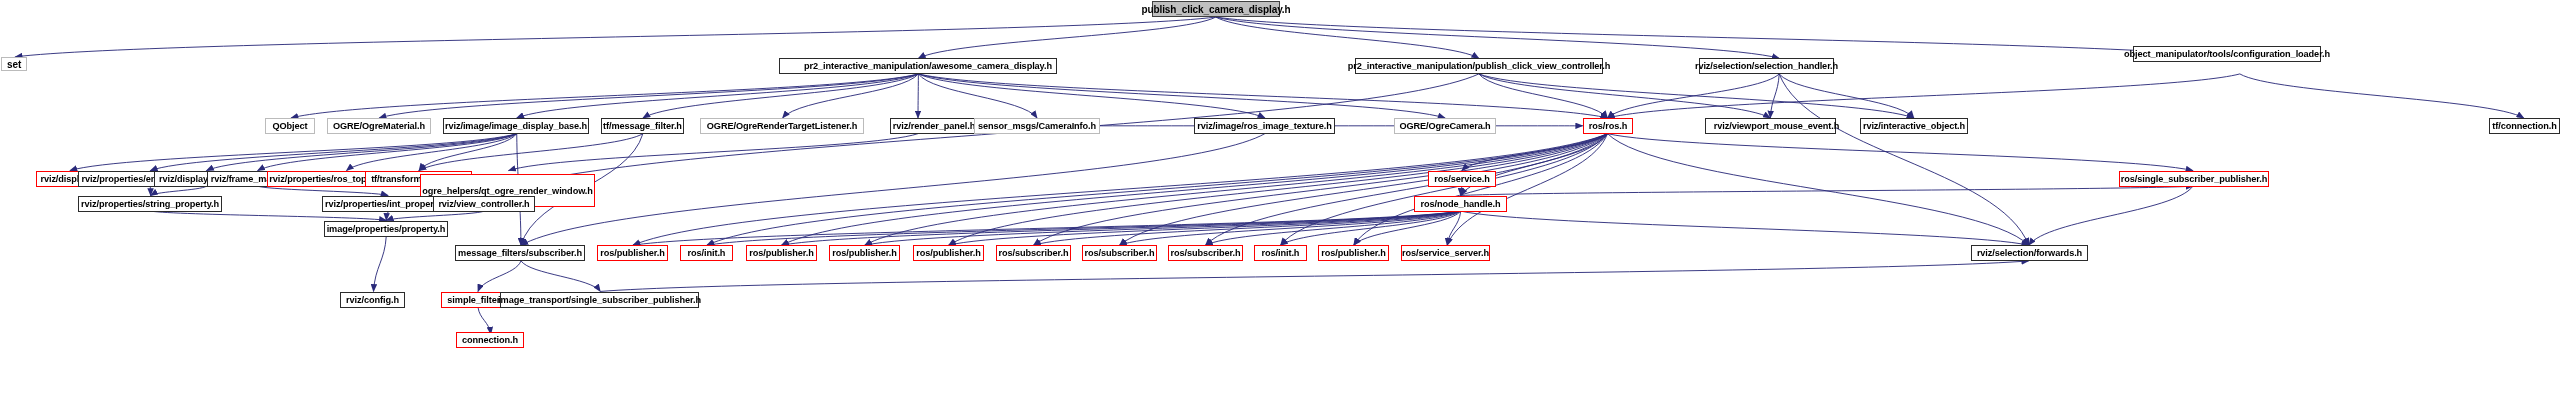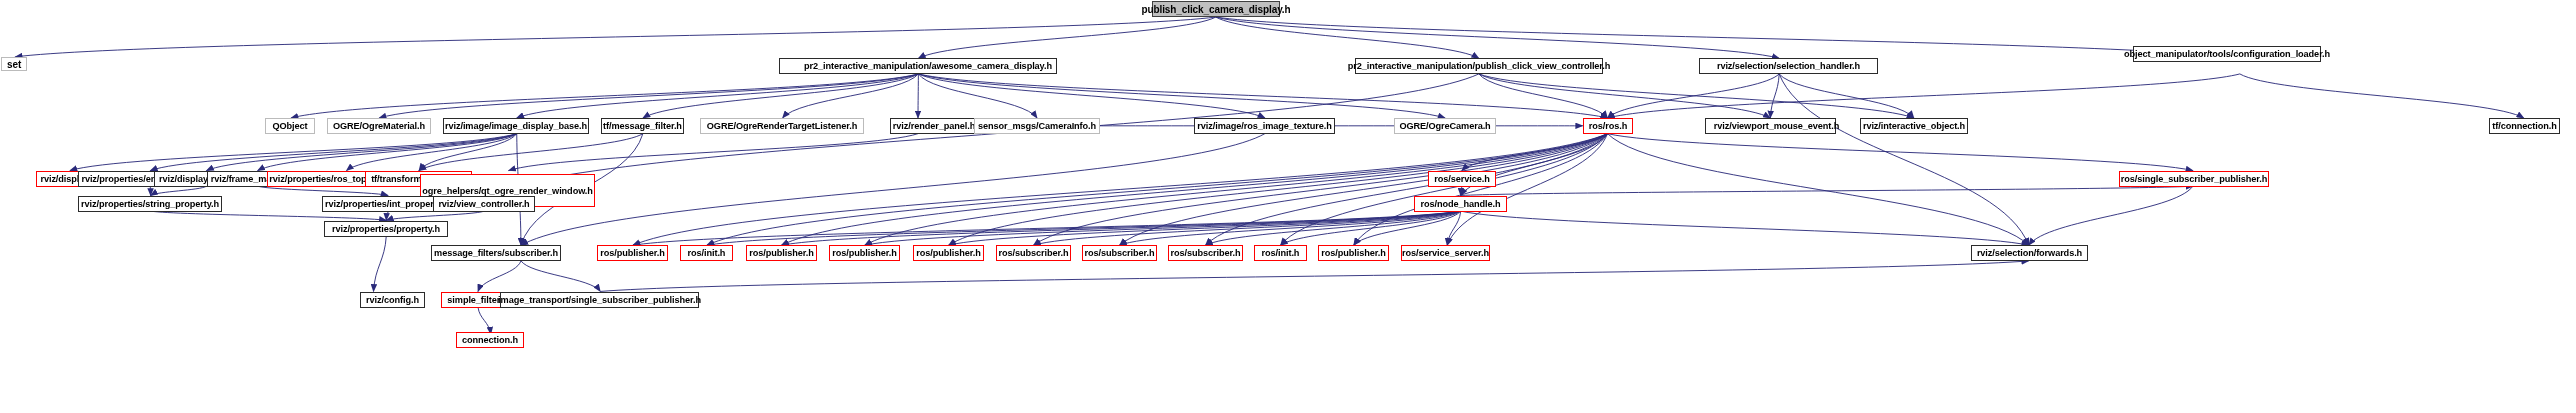--- a/index.html
+++ b/index.html
@@ -104,21 +104,21 @@
         <path d="M671,432 C673.16,449.1 686.84,452.9 689,470" marker-end="url(#ah)"></path>
         <path d="M3083.5,262 C3055.78,299.35 2880.22,307.65 2852.5,345" marker-end="url(#ah)"></path>
         <path d="M843,410 C1084.1399999999999,390.65 2611.36,386.35 2852.5,367" marker-end="url(#ah)"></path>
       </g>
   </svg>
   <div id="node-layer">
       <div class="node root" style="left: 1152px; top: 1.4px; width: 128px; height: 15.7px;">publish_click_camera_display.h</div>
       <div class="node light tiny" style="left: 1.4px; top: 57px; width: 25.6px; height: 14.2px;">set</div>
       <div class="node solid" style="left: 779px; top: 58px; width: 278px; height: 15.7px; padding-left: 20px;">pr2_interactive_manipulation/awesome_camera_display.h</div>
       <div class="node solid" style="left: 1355px; top: 58px; width: 248px; height: 15.7px;">pr2_interactive_manipulation/publish_click_view_controller.h</div>
-      <div class="node solid" style="left: 1699px; top: 58px; width: 179px; height: 15.7px;">rviz/selection/selection_handler.h</div>
+      <div class="node solid" style="left: 1699px; top: 58px; width: 135px; height: 15.7px;">rviz/selection/selection_handler.h</div>
       <div class="node solid" style="left: 2133px; top: 46px; width: 188px; height: 15.7px;">object_manipulator/tools/configuration_loader.h</div>
       <div class="node light" style="left: 265px; top: 118px; width: 50px; height: 15.7px;">QObject</div>
       <div class="node light" style="left: 327px; top: 118px; width: 104px; height: 15.7px;">OGRE/OgreMaterial.h</div>
       <div class="node solid" style="left: 443px; top: 118px; width: 146px; height: 15.7px;">rviz/image/image_display_base.h</div>
       <div class="node solid" style="left: 601px; top: 118px; width: 83px; height: 15.7px;">tf/message_filter.h</div>
       <div class="node light" style="left: 700px; top: 118px; width: 164px; height: 15.7px;">OGRE/OgreRenderTargetListener.h</div>
       <div class="node solid" style="left: 874px; top: 118px; width: 88px; height: 15.7px; margin-left: 16px;">rviz/render_panel.h</div>
       <div class="node light" style="left: 974px; top: 118px; width: 126px; height: 15.7px;">sensor_msgs/CameraInfo.h</div>
       <div class="node solid" style="left: 1194px; top: 118px; width: 141px; height: 15.7px;">rviz/image/ros_image_texture.h</div>
       <div class="node light" style="left: 1394px; top: 118px; width: 102px; height: 15.7px;">OGRE/OgreCamera.h</div>
@@ -132,33 +132,33 @@
       <div class="node solid" style="left: 207px; top: 171px; width: 100px; height: 15.7px;">rviz/frame_manager.h</div>
       <div class="node red" style="left: 267px; top: 171px; width: 158px; height: 15.7px;">rviz/properties/ros_topic_property.h</div>
       <div class="node red" style="left: 365px; top: 171px; width: 107px; height: 15.7px;">tf/transform_listener.h</div>
       <div class="node red" style="left: 420px; top: 174px; width: 175px; height: 33px;">ogre_helpers/qt_ogre_render_window.h</div>
       <div class="node red" style="left: 1428px; top: 171px; width: 68px; height: 15.7px;">ros/service.h</div>
       <div class="node red" style="left: 2119px; top: 171px; width: 150px; height: 15.7px;">ros/single_subscriber_publisher.h</div>
       <div class="node solid" style="left: 78px; top: 196px; width: 144px; height: 15.7px;">rviz/properties/string_property.h</div>
       <div class="node solid" style="left: 322px; top: 196px; width: 130px; height: 15.7px;">rviz/properties/int_property.h</div>
       <div class="node solid" style="left: 433px; top: 196px; width: 102px; height: 15.7px;">rviz/view_controller.h</div>
       <div class="node red" style="left: 1414px; top: 196px; width: 93px; height: 15.7px;">ros/node_handle.h</div>
-      <div class="node solid" style="left: 324px; top: 221px; width: 124px; height: 15.7px;">rviz/properties/property.h</div>
-      <div class="node solid" style="left: 431px; top: 245px; width: 130px; height: 15.7px;">message_filters/subscriber.h</div>
+      <div class="node solid" style="left: 324px; top: 221px; width: 124px; height: 15.7px;">image/properties/property.h</div>
+      <div class="node solid" style="left: 455px; top: 245px; width: 130px; height: 15.7px;">message_filters/subscriber.h</div>
       <div class="node red" style="left: 597px; top: 245px; width: 71px; height: 15.7px;">ros/publisher.h</div>
       <div class="node red" style="left: 680px; top: 245px; width: 53px; height: 15.7px;">ros/init.h</div>
       <div class="node red" style="left: 746px; top: 245px; width: 71px; height: 15.7px;">ros/publisher.h</div>
       <div class="node red" style="left: 829px; top: 245px; width: 71px; height: 15.7px;">ros/publisher.h</div>
       <div class="node red" style="left: 913px; top: 245px; width: 71px; height: 15.7px;">ros/publisher.h</div>
       <div class="node red" style="left: 996px; top: 245px; width: 75px; height: 15.7px;">ros/subscriber.h</div>
       <div class="node red" style="left: 1082px; top: 245px; width: 75px; height: 15.7px;">ros/subscriber.h</div>
       <div class="node red" style="left: 1168px; top: 245px; width: 75px; height: 15.7px;">ros/subscriber.h</div>
       <div class="node red" style="left: 1254px; top: 245px; width: 53px; height: 15.7px;">ros/init.h</div>
       <div class="node red" style="left: 1318px; top: 245px; width: 71px; height: 15.7px;">ros/publisher.h</div>
       <div class="node red" style="left: 1401px; top: 245px; width: 89px; height: 15.7px;">ros/service_server.h</div>
       <div class="node solid" style="left: 1971px; top: 245px; width: 117px; height: 15.7px;">rviz/selection/forwards.h</div>
-      <div class="node solid" style="left: 340px; top: 292px; width: 65px; height: 15.7px; margin-left: 20px;">rviz/config.h</div>
+      <div class="node solid" style="left: 340px; top: 292px; width: 65px; height: 15.7px;">rviz/config.h</div>
       <div class="node red" style="left: 441px; top: 292px; width: 73px; height: 15.7px;">simple_filter.h</div>
       <div class="node solid" style="left: 500px; top: 292px; width: 199px; height: 15.7px;">image_transport/single_subscriber_publisher.h</div>
       <div class="node red" style="left: 456px; top: 332px; width: 68px; height: 15.7px;">connection.h</div>
     </div>
 </div>
 
 
 </body></html>

